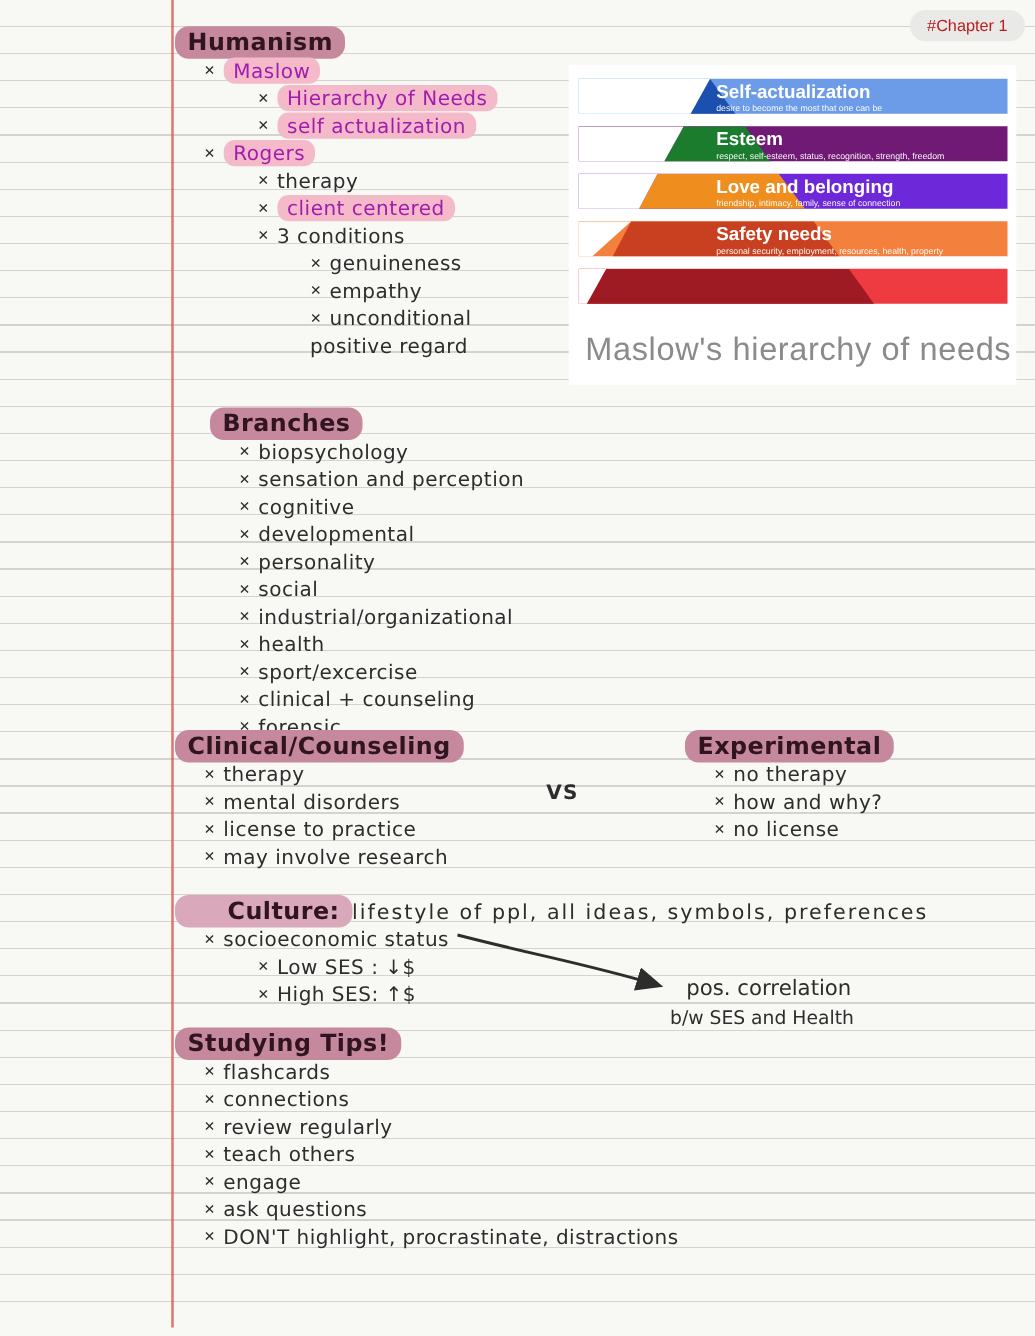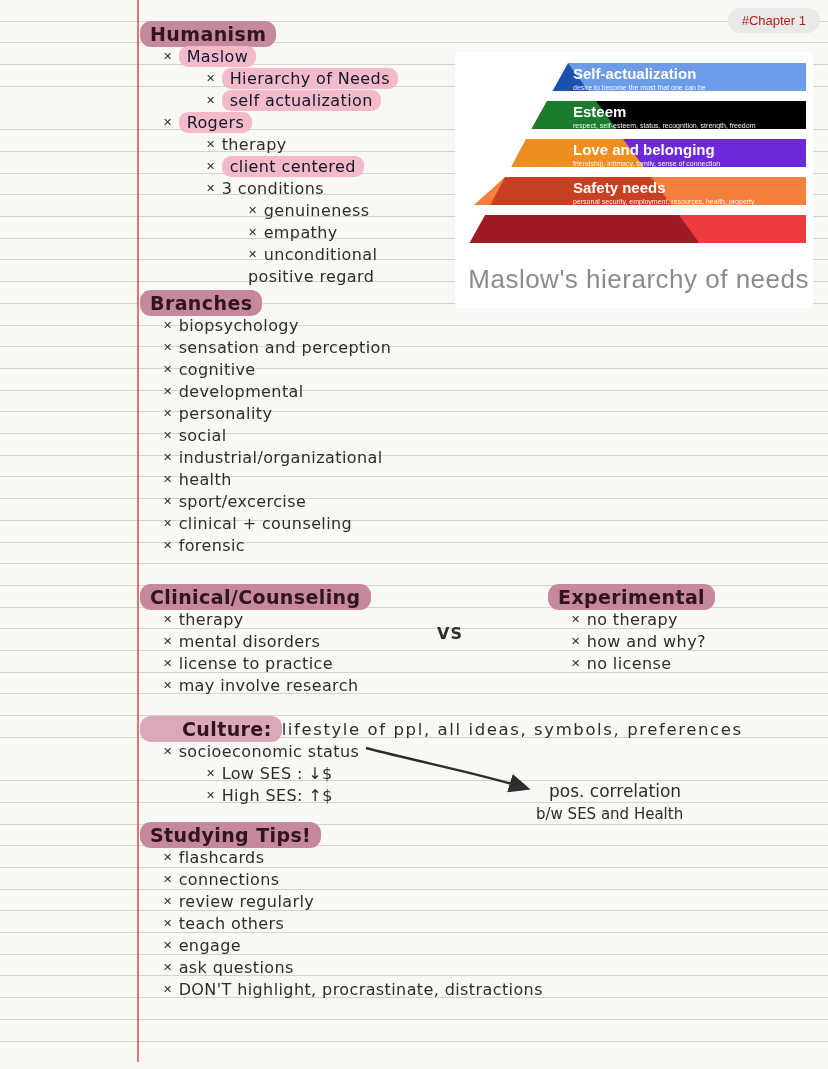--- a/index.html
+++ b/index.html
@@ -36,21 +36,21 @@
   .cont{}
   .x-bullet{font-size:11px;margin-right:6px;font-weight:bold;flex:none;}
   .note-text{font-size:16px;}
   .hl-header,.hl-header2{
     font-size:19px;font-weight:bold;color:#30141f;
     background:var(--header-highlight,#c5889d);
     padding:2px 10px;border-radius:11px;
   }
   .hl-header2{background:var(--header-highlight-light,#d9a8ba);padding-left:42px;}
   .hl-sub{
-    font-size:16px;color:#0f172a;
+    font-size:16px;color:#a21caf;
     background:var(--sub-highlight,#f4bac9);
     padding:1px 8px;border-radius:9px;
   }
   .wide{letter-spacing:1.6px !important;font-size:16.5px;}
   .vs-label{position:absolute;left:437px;top:624px;font-size:16px;font-weight:600;color:#2d2d2d;letter-spacing:1px;}
   .pos-note{position:absolute;color:#2d2d2d;white-space:nowrap;}
   .pos-note1{left:549px;top:781px;font-size:17px;}
   .pos-note2{left:536px;top:805px;font-size:15px;}
   .arrow-svg{position:absolute;left:358px;top:740px;}
   
@@ -92,21 +92,21 @@
 </div>
 <div class="pyramid" id="pyramid">
     <div class="band band1" style="top: 0px; background: rgb(108, 156, 232);">
       <div class="dark" style="background: rgb(29, 79, 174);"></div>
       <div class="mask"></div>
       <div class="band-label">
         <span class="band-title">Self-actualization</span>
         <span class="band-sub">desire to become the most that one can be</span>
       </div>
     </div>
-    <div class="band band2" style="top: 38px; background: #000000;">
+    <div class="band band2" style="top: 38px; background: #701a75;">
       <div class="dark" style="background: rgb(27, 124, 45);"></div>
       <div class="mask"></div>
       <div class="band-label">
         <span class="band-title">Esteem</span>
         <span class="band-sub">respect, self-esteem, status, recognition, strength, freedom</span>
       </div>
     </div>
     <div class="band band3" style="top: 76px; background: #6d28d9;">
       <div class="dark" style="background: rgb(239, 141, 30);"></div>
       <div class="mask"></div>
@@ -172,21 +172,21 @@
         <span class="note-text">empathy</span>
       </div>
       <div class="line lv3">
         <span class="x-bullet">✕</span>
         <span class="note-text">unconditional</span>
       </div>
       <div class="line lv3 cont">
         <span class="note-text">positive regard</span>
       </div>
     </div>
-    <div class="section" style="left: 140px; top: 292px;">
+    <div class="section" style="left: 140px; top: 328px; padding-left: 28px;">
       <div class="line lv0">
         <span class="hl-header">Branches</span>
       </div>
       <div class="line lv1">
         <span class="x-bullet">✕</span>
         <span class="note-text">biopsychology</span>
       </div>
       <div class="line lv1">
         <span class="x-bullet">✕</span>
         <span class="note-text">sensation and perception</span>

